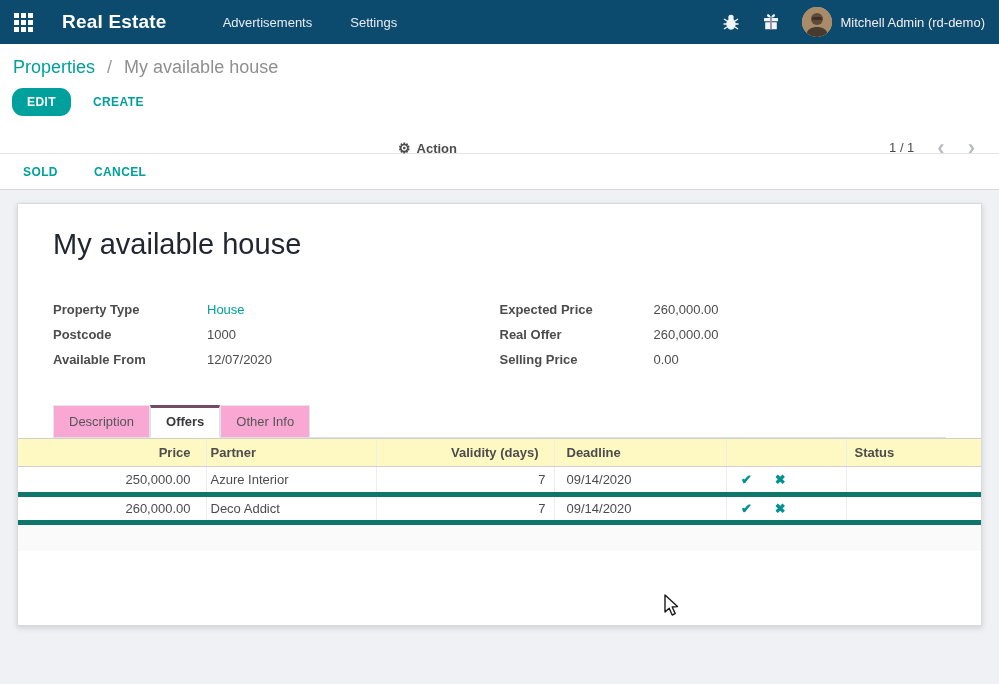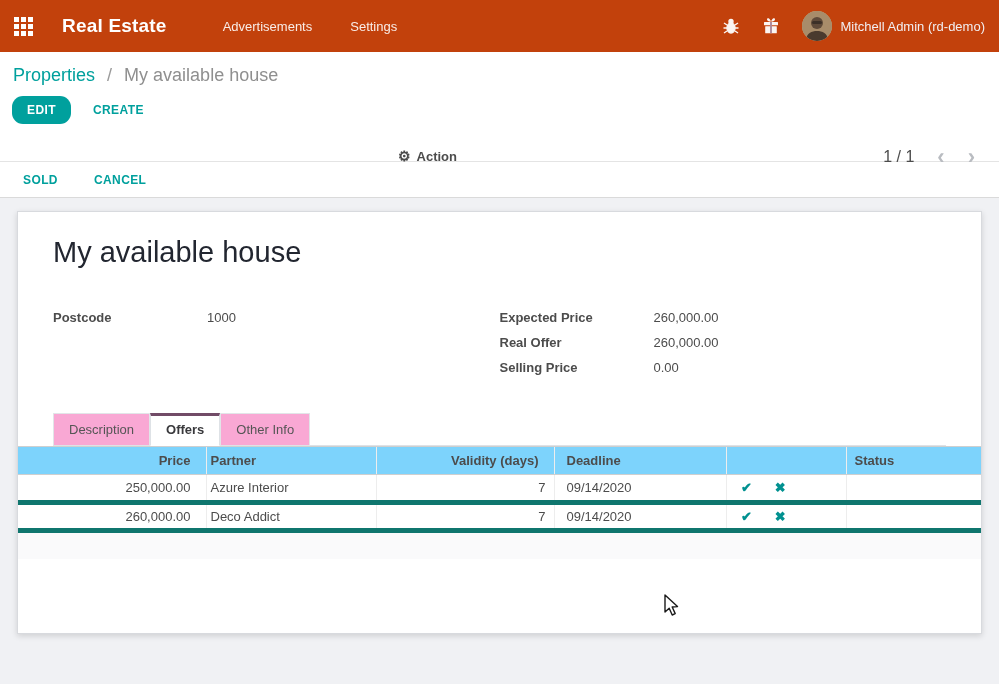--- a/index.html
+++ b/index.html
@@ -7,21 +7,21 @@
   body {
     font-family: "Liberation Sans", sans-serif;
     background: #f0f1f4;
     position: relative;
     overflow: hidden;
     color: #4c4c4c;
   }
 
   
   .navbar {
-    height: 52px; background: #c2410c; display: flex; align-items: center;
+    height: 44px; background: #0c4a6e; display: flex; align-items: center;
     padding: 0 14px 0 12px; color: #fff;
   }
   .apps-btn { width: 22px; height: 22px; display: flex; align-items: center; justify-content: center; cursor: pointer; }
   .brand { font-size: 19px; font-weight: bold; margin-left: 28px; letter-spacing: 0.2px; }
   .nav-menus { display: flex; margin-left: 56px; gap: 38px; }
   .nav-menu-item { font-size: 13px; color: rgba(255,255,255,0.9); cursor: pointer; }
   .nav-right { margin-left: auto; display: flex; align-items: center; }
   .nav-icon { width: 18px; height: 18px; margin-left: 22px; opacity: 0.95; cursor: pointer; }
   .avatar { width: 30px; height: 30px; border-radius: 50%; overflow: hidden; margin-left: 22px; background: #c9a87c; flex: none; }
   .user-name { font-size: 13px; color: #f2eef1; margin-left: 9px; cursor: pointer; }
@@ -42,21 +42,21 @@
     background: transparent; border: none; font-family: inherit; color: #00A09D;
     font-size: 12px; font-weight: bold; letter-spacing: 0.4px; margin-left: 16px;
     padding: 7px 6px; cursor: pointer;
   }
   .action-menu {
     position: absolute; left: 398px; top: 96px; display: flex; align-items: center;
     font-size: 13px; font-weight: 600; color: #4c4c4c; cursor: pointer;
   }
   .action-menu .gear { font-size: 14px; margin-right: 6px; color: #4c4c4c; }
   .pager { position: absolute; right: 24px; top: 96px; display: flex; align-items: center; }
-  .pager-text { font-size: 16px; color: #4c4c4c; }
+  .pager-text { font-size: 13px; color: #4c4c4c; }
   .pager-btn { font-size: 22px; line-height: 14px; color: #b9bcc1; margin-left: 23px; cursor: pointer; font-weight: bold; }
 
   
   .statusbar {
     background: #fff; height: 36px; border-bottom: 1px solid #dadada;
     display: flex; align-items: center; padding-left: 23px; gap: 36px;
   }
   .status-btn {
     background: transparent; border: none; font-family: inherit; color: #00A09D;
     font-size: 12px; font-weight: bold; letter-spacing: 0.4px; cursor: pointer; padding: 4px 0;
@@ -88,21 +88,21 @@
   .tab.active {
     background: #fff; font-weight: bold; color: #39393c;
     border: 1px solid #dee2e6; border-top: 3px solid #714B67; border-bottom-color: #fff;
     padding-top: 6px;
   }
 
   
   table.offers { width: 100%; border-collapse: collapse; table-layout: fixed; font-size: 13px; }
   .offers th {
     font-weight: bold; color: #4c4c4c; height: 28px;
-    border-top: 1px solid #cfcfcf; border-bottom: 1px solid #cfcfcf; background: #7dd3fc;
+    border-top: 1px solid #cfcfcf; border-bottom: 1px solid #cfcfcf; background: #fef9c3;
   }
   .offers td { height: 28px; color: #4c4c4c; }
   .offers .r { text-align: right; }
   .offers .l { text-align: left; }
   .offers th:not(:first-child), .offers tr.data-row td:not(:first-child) { border-left: 1px solid #ededed; }
   .offers tr.data-row { cursor: pointer; }
   .offers tr.data-row td { border-bottom: 5px solid #0f766e; }
   .offers tr.stripe { background: #fafafb; }
   .pad-r { padding-right: 15px; }
   .pad-r-sm { padding-right: 8px; }
@@ -201,22 +201,30 @@
 </div>
 
 <div class="content">
   <div class="sheet">
     <div class="sheet-pad">
       <h1 class="sheet-title">My available house</h1>
 
       <div class="field-groups">
         <div class="field-col">
           <div class="field-row">
+            <span class="field-label">Property Type</span>
+            <span class="field-value link">House</span>
+          </div>
+          <div class="field-row">
             <span class="field-label">Postcode</span>
             <span class="field-value">1000</span>
+          </div>
+          <div class="field-row">
+            <span class="field-label">Available From</span>
+            <span class="field-value">12/07/2020</span>
           </div>
         </div>
         <div class="field-col">
           <div class="field-row">
             <span class="field-label">Expected Price</span>
             <span class="field-value">260,000.00</span>
           </div>
           <div class="field-row">
             <span class="field-label">Real Offer</span>
             <span class="field-value">260,000.00</span>

